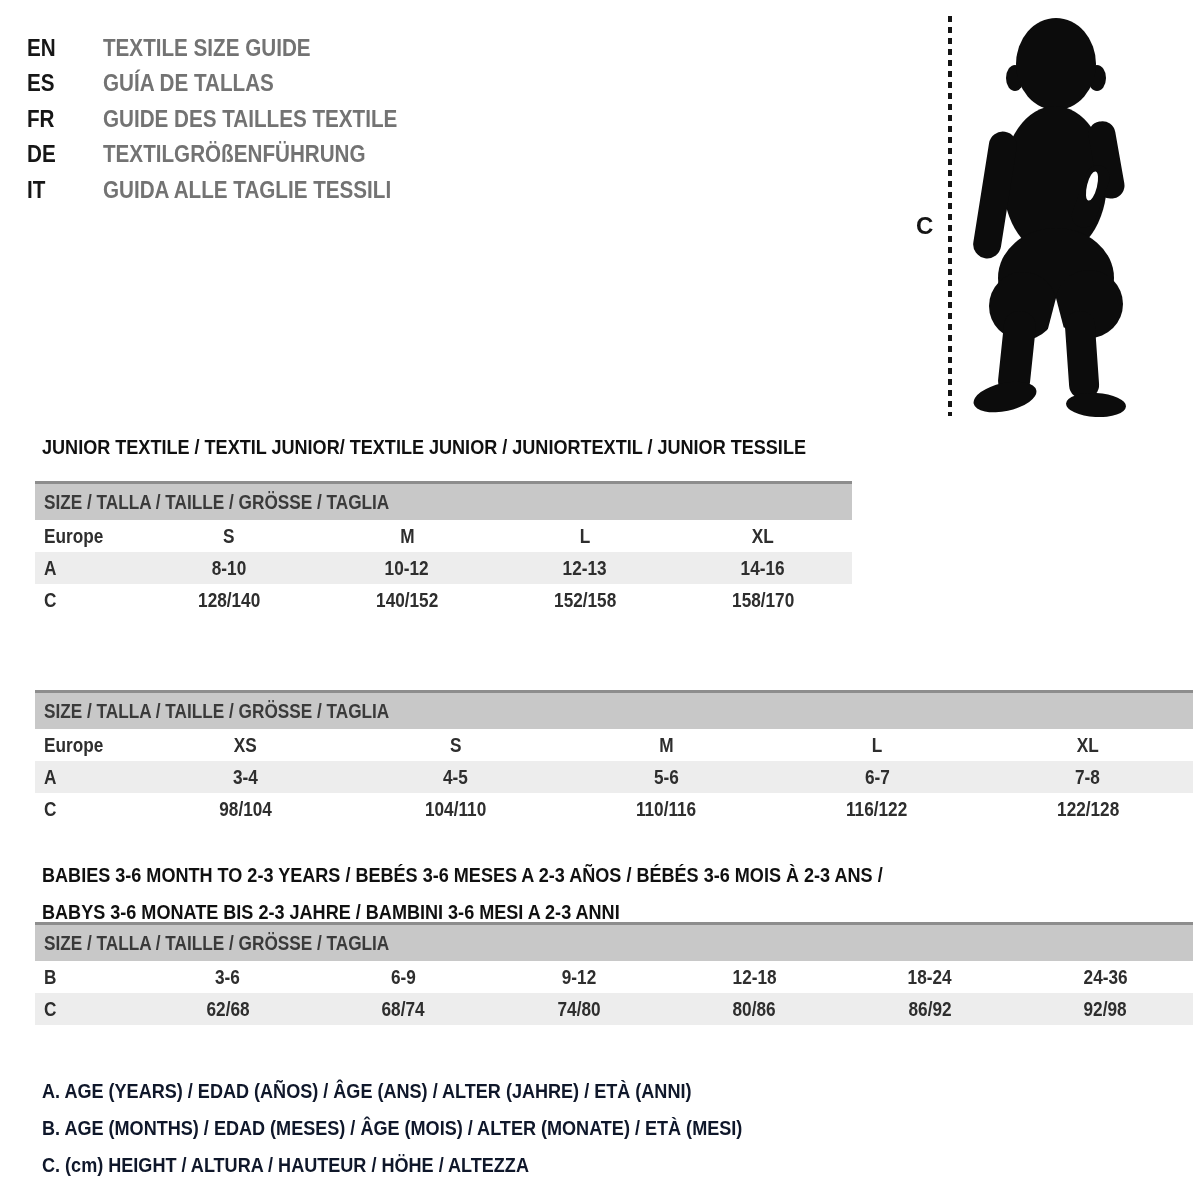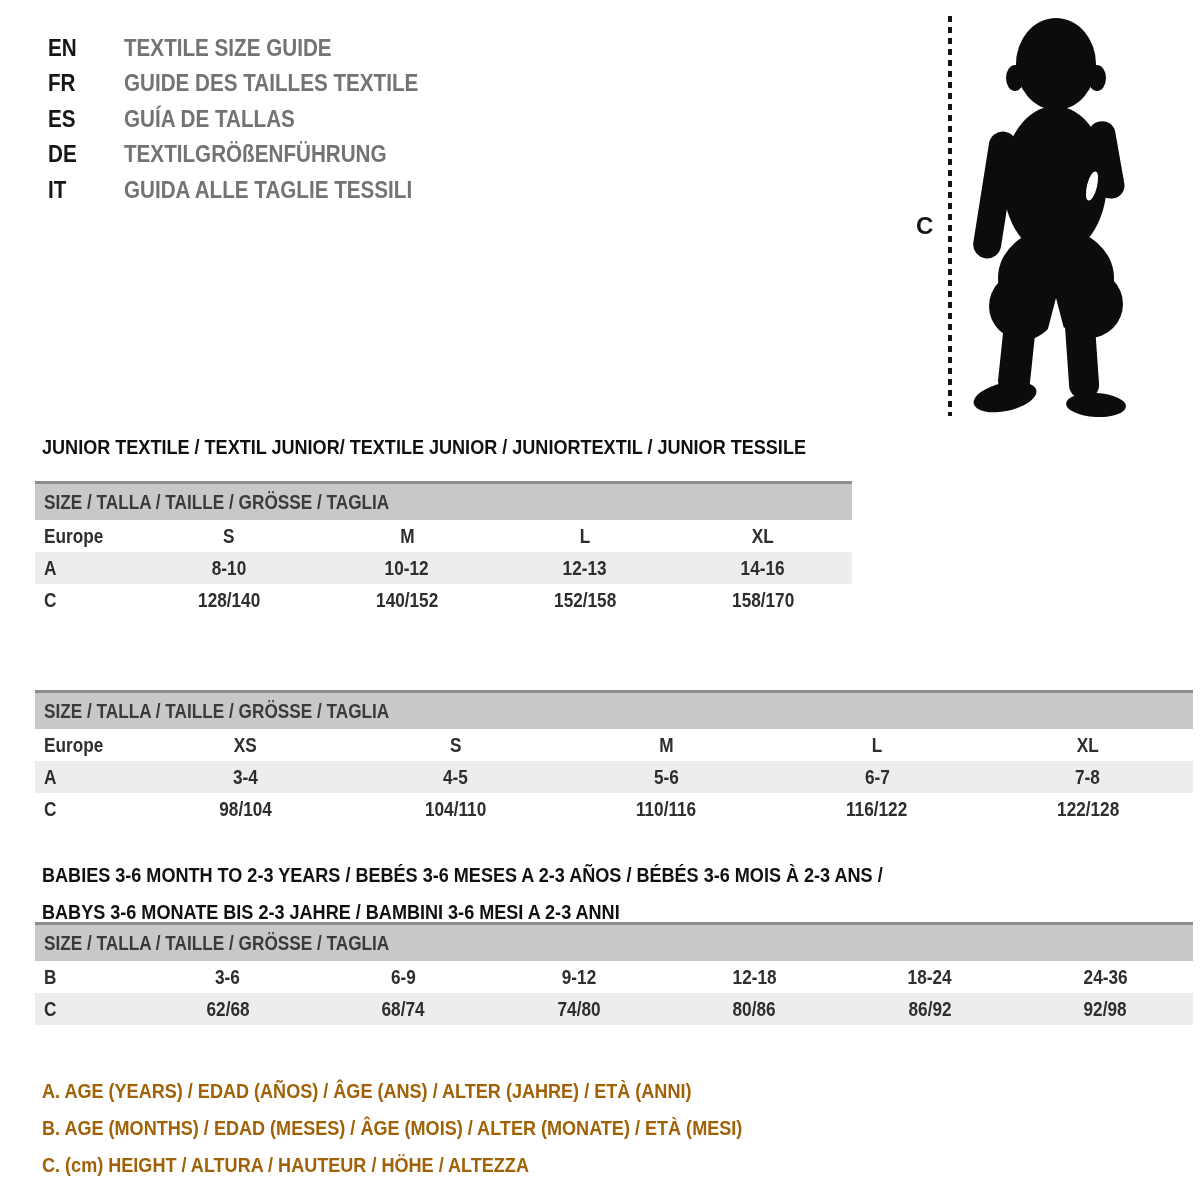--- a/index.html
+++ b/index.html
@@ -11,21 +11,21 @@
     position:relative;
     overflow:hidden;
   }
   #canvas { position:absolute; inset:0; width:1200px; height:1200px; }
 
   
   .cx  { display:inline-block; transform:scaleX(.86); transform-origin:0 50%; white-space:nowrap; }
   .cxc { display:inline-block; transform:scaleX(.86); transform-origin:50% 50%; white-space:nowrap; }
 
   
-  .lang-list { position:absolute; left:48px; top:30px; }
+  .lang-list { position:absolute; left:27px; top:30px; }
   .lang-row  { display:flex; height:35.5px; align-items:center; }
   .lang-code { width:76px; font-size:24px; font-weight:bold; color:#161616; }
   .lang-label{ font-size:24px; font-weight:bold; color:#737373; }
 
   
   .measure-line {
     position:absolute; left:948px; top:16px; width:4px; height:400px;
     background:repeating-linear-gradient(to bottom, #141414 0 6px, transparent 6px 11px);
   }
   .measure-label { position:absolute; left:916px; top:212px; font-size:24px; font-weight:bold; color:#141414; }
@@ -43,39 +43,39 @@
     display:flex; align-items:center; padding-left:9px;
     font-size:20px; font-weight:bold; color:#3a3a3a;
   }
   .t-row { display:flex; height:32px; align-items:center; font-size:20px; font-weight:bold; color:#2e2e2e; }
   .t-row.alt { background:#ededed; }
   .t-label { width:105px; box-sizing:border-box; padding-left:9px; }
   .t-cell { flex:1; text-align:center; }
 
   
   .legend { position:absolute; left:42px; top:1072px; }
-  .legend-line { height:37px; font-size:21px; font-weight:bold; color:#a16207; display:flex; align-items:center; }
+  .legend-line { height:37px; font-size:21px; font-weight:bold; color:#0f172a; display:flex; align-items:center; }
 </style>
 </head>
 <body>
 
 <div id="canvas">
 
   <div class="lang-list">
     <div class="lang-row">
       <span class="lang-code"><span class="cx">EN</span></span>
       <span class="lang-label"><span class="cx">TEXTILE SIZE GUIDE</span></span>
     </div>
     <div class="lang-row">
+      <span class="lang-code"><span class="cx">ES</span></span>
+      <span class="lang-label"><span class="cx">GUÍA DE TALLAS</span></span>
+    </div>
+    <div class="lang-row">
       <span class="lang-code"><span class="cx">FR</span></span>
       <span class="lang-label"><span class="cx">GUIDE DES TAILLES TEXTILE</span></span>
-    </div>
-    <div class="lang-row">
-      <span class="lang-code"><span class="cx">ES</span></span>
-      <span class="lang-label"><span class="cx">GUÍA DE TALLAS</span></span>
     </div>
     <div class="lang-row">
       <span class="lang-code"><span class="cx">DE</span></span>
       <span class="lang-label"><span class="cx">TEXTILGRÖßENFÜHRUNG</span></span>
     </div>
     <div class="lang-row">
       <span class="lang-code"><span class="cx">IT</span></span>
       <span class="lang-label"><span class="cx">GUIDA ALLE TAGLIE TESSILI</span></span>
     </div>
   </div>

